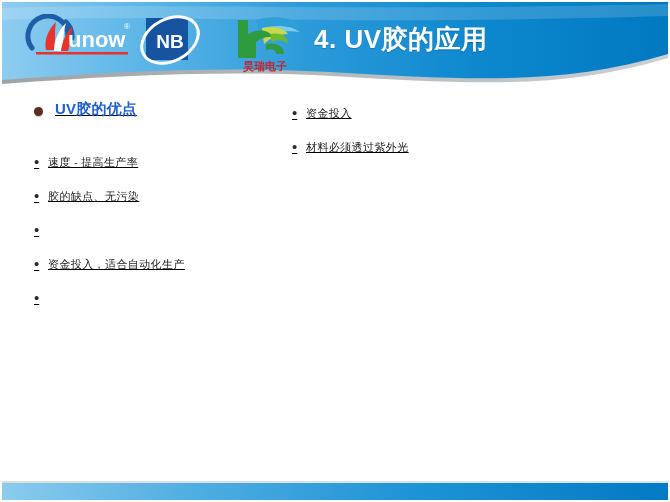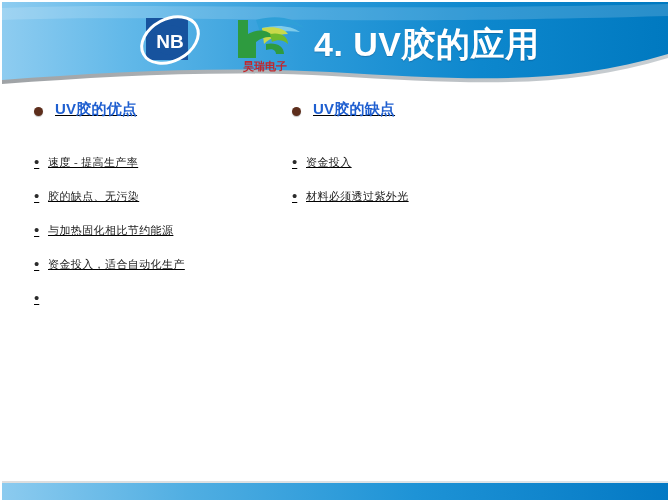--- a/index.html
+++ b/index.html
@@ -34,21 +34,21 @@
   }
   #header-banner svg {
     display: block;
   }
 
   #title-text {
     position: absolute;
     left: 314px;
     top: 22px;
     font-family: "Liberation Sans", "DejaVu Sans", sans-serif;
-    font-size: 34px;
+    font-size: 26px;
     font-weight: bold;
     color: #ffffff;
     letter-spacing: 0.5px;
     white-space: nowrap;
     text-shadow: 0 1px 1px rgba(0,40,80,0.28);
     text-align: right;
   }
 
   
   .logo {
@@ -193,20 +193,36 @@
       </defs>
 
       <path d="M0,0 L666,0 L666,56 C560,88 470,82 330,74 C220,68 110,74 0,82 Z" fill="url(#shadowGrad)"></path>
 
       <path d="M0,0 L666,0 L666,52 C558,84 468,78 328,70 C218,64 108,70 0,78 Z" fill="url(#bannerGrad)"></path>
 
       <path d="M0,6 C150,0 320,10 666,2 L666,14 C330,24 150,12 0,18 Z" fill="#FFFFFF" opacity="0.16"></path>
     </svg>
   </div>
 
+  <div class="logo" id="logo-sunow">
+    <svg width="110" height="48" viewBox="0 0 110 48" xmlns="http://www.w3.org/2000/svg">
+
+      <path d="M8,34 A20,20 0 1 1 44,22" fill="none" stroke="#1C5FA8" stroke-width="5" stroke-linecap="round"></path>
+      <path d="M42,8 A20,20 0 0 1 48,24" fill="none" stroke="#1C5FA8" stroke-width="5" stroke-linecap="round"></path>
+
+      <path d="M22,36 C20,26 24,16 32,8 C30,18 32,24 30,36 Z" fill="#E8332A"></path>
+      <path d="M30,37 C30,27 34,17 42,9 C39,19 40,26 37,37 Z" fill="#FFFFFF"></path>
+      <path d="M37,37 C38,28 42,19 49,12 C46,21 47,28 44,37 Z" fill="#E8332A"></path>
+
+      <text x="44" y="33" font-family="Liberation Sans, DejaVu Sans, sans-serif" font-size="22" font-weight="bold" fill="#FFFFFF">unow</text>
+      <text x="100" y="15" font-family="Liberation Sans, DejaVu Sans, sans-serif" font-size="8" fill="#FFFFFF">®</text>
+
+      <rect x="12" y="38" width="92" height="2.5" fill="#E8332A"></rect>
+    </svg>
+  </div>
 
   <div class="logo" id="logo-nb">
     <svg width="68" height="56" viewBox="0 0 68 56" xmlns="http://www.w3.org/2000/svg">
       <rect x="10" y="6" width="42" height="42" fill="#17539E"></rect>
       <ellipse cx="34" cy="28" rx="30" ry="21" transform="rotate(-28 34 28)" fill="none" stroke="#FFFFFF" stroke-width="3"></ellipse>
       <ellipse cx="34" cy="28" rx="17" ry="15" fill="#17539E"></ellipse>
       <text x="34" y="36" text-anchor="middle" font-family="Liberation Sans, DejaVu Sans, sans-serif" font-size="19" font-weight="bold" fill="#FFFFFF">NB</text>
     </svg>
   </div>
 
@@ -240,37 +256,32 @@
         <li>
           <span class="item-bullet">•</span>
           <span class="item-text">速度 - 提高生产率</span>
         </li>
         <li>
           <span class="item-bullet">•</span>
           <span class="item-text">胶的缺点、无污染</span>
         </li>
         <li>
           <span class="item-bullet">•</span>
-          <span class="item-text">与加热固化相比节约能源</span>
         </li>
         <li>
           <span class="item-bullet">•</span>
           <span class="item-text">资金投入，适合自动化生产</span>
         </li>
         <li>
           <span class="item-bullet">•</span>
         </li>
       </ul>
     </div>
 
     <div class="column" id="col-right">
-      <div class="section-head">
-        <span class="head-bullet"></span>
-        <span class="head-label"><span style="font-family: &quot;Liberation Sans&quot;, &quot;DejaVu Sans&quot;, sans-serif; font-weight: bold;">UV</span><span style="font-family: &quot;Liberation Serif&quot;, &quot;DejaVu Serif&quot;, serif; font-weight: bold;">胶的缺点</span></span>
-      </div>
       <ul class="bullets">
         <li>
           <span class="item-bullet">•</span>
           <span class="item-text">资金投入</span>
         </li>
         <li>
           <span class="item-bullet">•</span>
           <span class="item-text">材料必须透过紫外光</span>
         </li>
       </ul>

